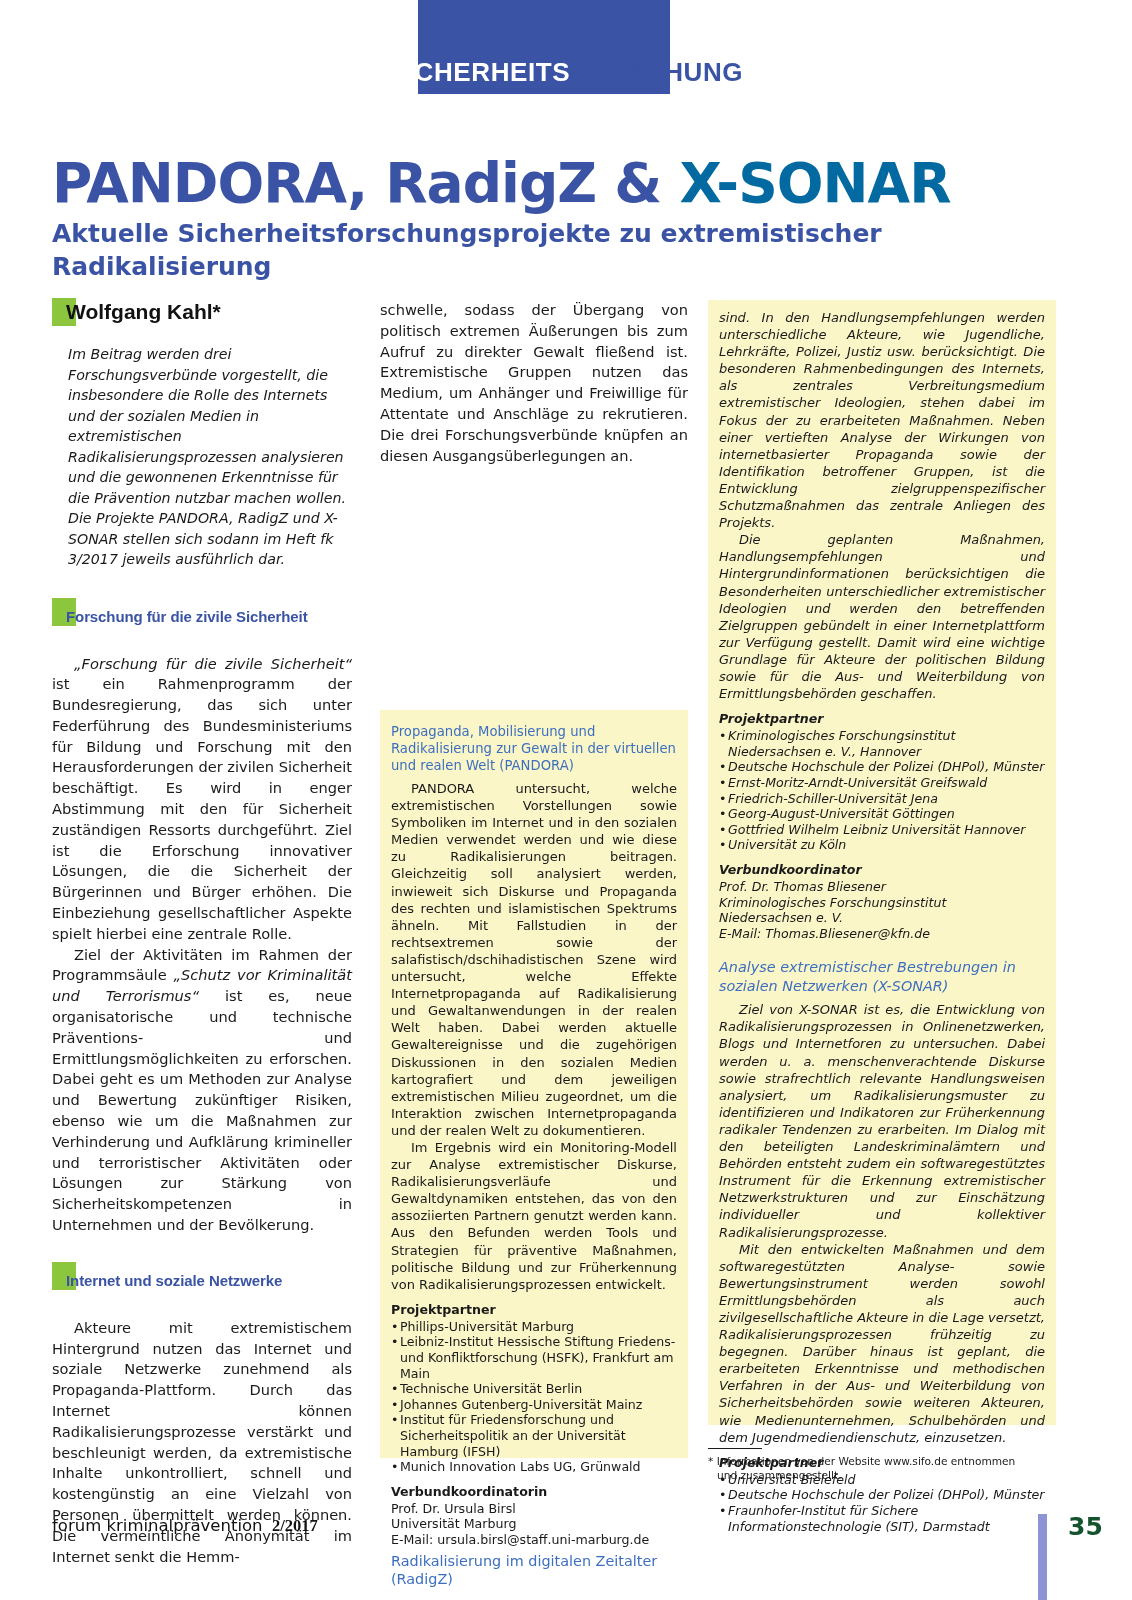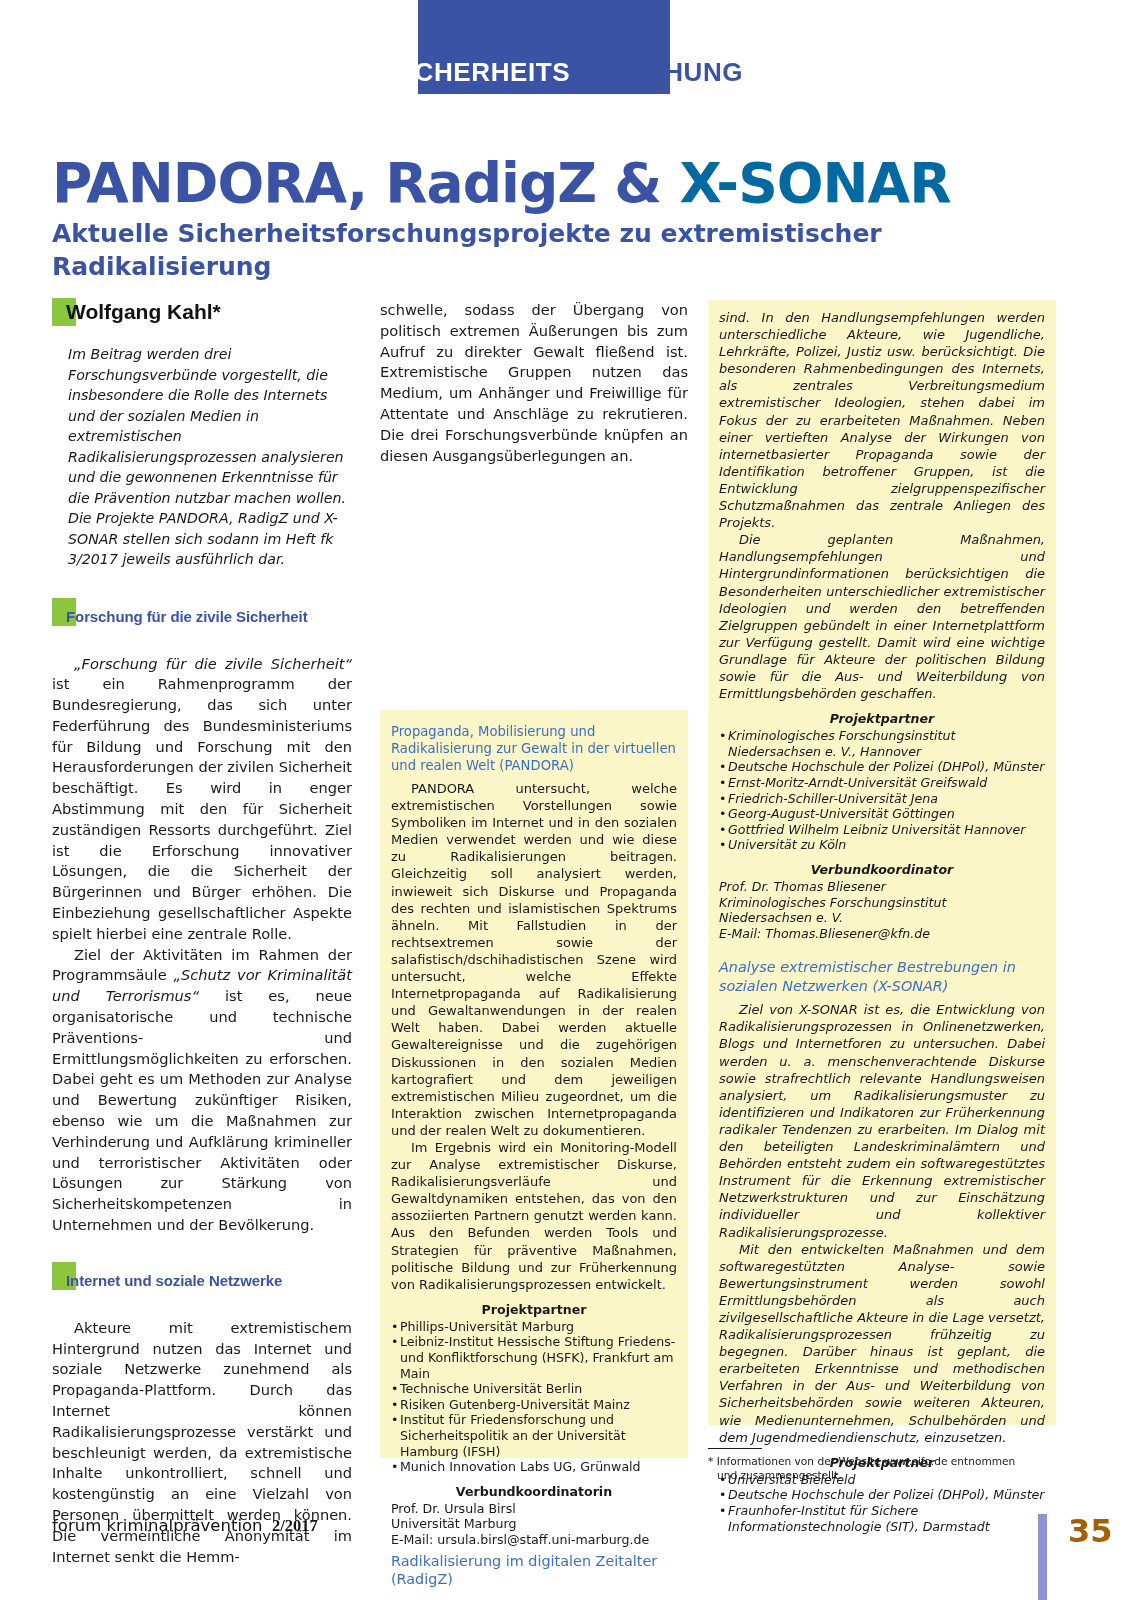--- a/index.html
+++ b/index.html
@@ -128,21 +128,20 @@
     text-align:justify;
     margin:0;
   }
   .proj-par + .proj-par{ text-indent:20px; }
 
   .partner-head{
     font-weight:bold;
     font-size:12.6px;
     line-height:16px;
     margin:9px 0 1px 0;
-    text-align:center;
   }
   ul.partners{
     list-style:none;
     margin:0; padding:0;
     font-size:12.6px;
     line-height:15.6px;
   }
   ul.partners li{
     padding-left:9px;
     position:relative;
@@ -181,21 +180,21 @@
     font-family:Liberation Serif, serif;
     font-weight:bold; font-size:16.5px; color:#111;
   }
   .page-bar{
     position:absolute; left:1038px; top:1514px; width:9px; height:86px;
     background:#8e93d3;
   }
   .page-num{
     position:absolute; left:1068px; top:1512px;
     font-family:"DejaVu Sans", sans-serif;
-    font-weight:bold; font-size:32px; color:#a16207;
+    font-weight:bold; font-size:25px; color:#14532d;
   }
 </style>
 </head>
 <body>
 
 <div class="kicker-wrap">
   <div class="kicker-box"></div>
   <div class="kicker-text">
     <span class="w">SICHERHEITS</span><span class="b">FORSCHUNG</span>
   </div>
@@ -210,21 +209,21 @@
 <div class="yellow yellow-mid">
   <div class="proj-title">Propaganda, Mobilisierung und Radikalisierung zur Gewalt in der virtuellen und realen Welt (PANDORA)</div>
   <p class="proj-par" style="text-indent:20px">PANDORA untersucht, welche extremistischen Vorstellungen sowie Symboliken im Internet und in den sozialen Medien verwendet werden und wie diese zu Radikalisierungen beitragen. Gleichzeitig soll analysiert werden, inwieweit sich Diskurse und Propaganda des rechten und islamistischen Spektrums ähneln. Mit Fallstudien in der rechtsextremen sowie der salafistisch/dschihadistischen Szene wird untersucht, welche Effekte Internetpropaganda auf Radikalisierung und Gewaltanwendungen in der realen Welt haben. Dabei werden aktuelle Gewaltereignisse und die zugehörigen Diskussionen in den sozialen Medien kartografiert und dem jeweiligen extremistischen Milieu zugeordnet, um die Interaktion zwischen Internetpropaganda und der realen Welt zu dokumentieren.</p>
   <p class="proj-par">Im Ergebnis wird ein Monitoring-Modell zur Analyse extremistischer Diskurse, Radikalisierungsverläufe und Gewaltdynamiken entstehen, das von den assoziierten Partnern genutzt werden kann. Aus den Befunden werden Tools und Strategien für präventive Maßnahmen, politische Bildung und zur Früherkennung von Radikalisierungsprozessen entwickelt.</p>
 
   <div class="partner-head">Projektpartner</div>
   <ul class="partners">
     <li>Phillips-Universität Marburg</li>
     <li>Leibniz-Institut Hessische Stiftung Friedens- und Konfliktforschung (HSFK), Frankfurt am Main</li>
     <li>Technische Universität Berlin</li>
-    <li>Risiken Gutenberg-Universität Mainz</li>
+    <li>Johannes Gutenberg-Universität Mainz</li>
     <li>Institut für Friedensforschung und Sicherheitspolitik an der Universität Hamburg (IFSH)</li>
     <li>Munich Innovation Labs UG, Grünwald</li>
   </ul>
 
   <div class="partner-head">Verbundkoordinatorin</div>
   <div class="coord-lines">
     <div>Prof. Dr. Ursula Birsl</div>
     <div>Universität Marburg</div>
     <div>E-Mail: ursula.birsl@staff.uni-marburg.de</div>
   </div>

